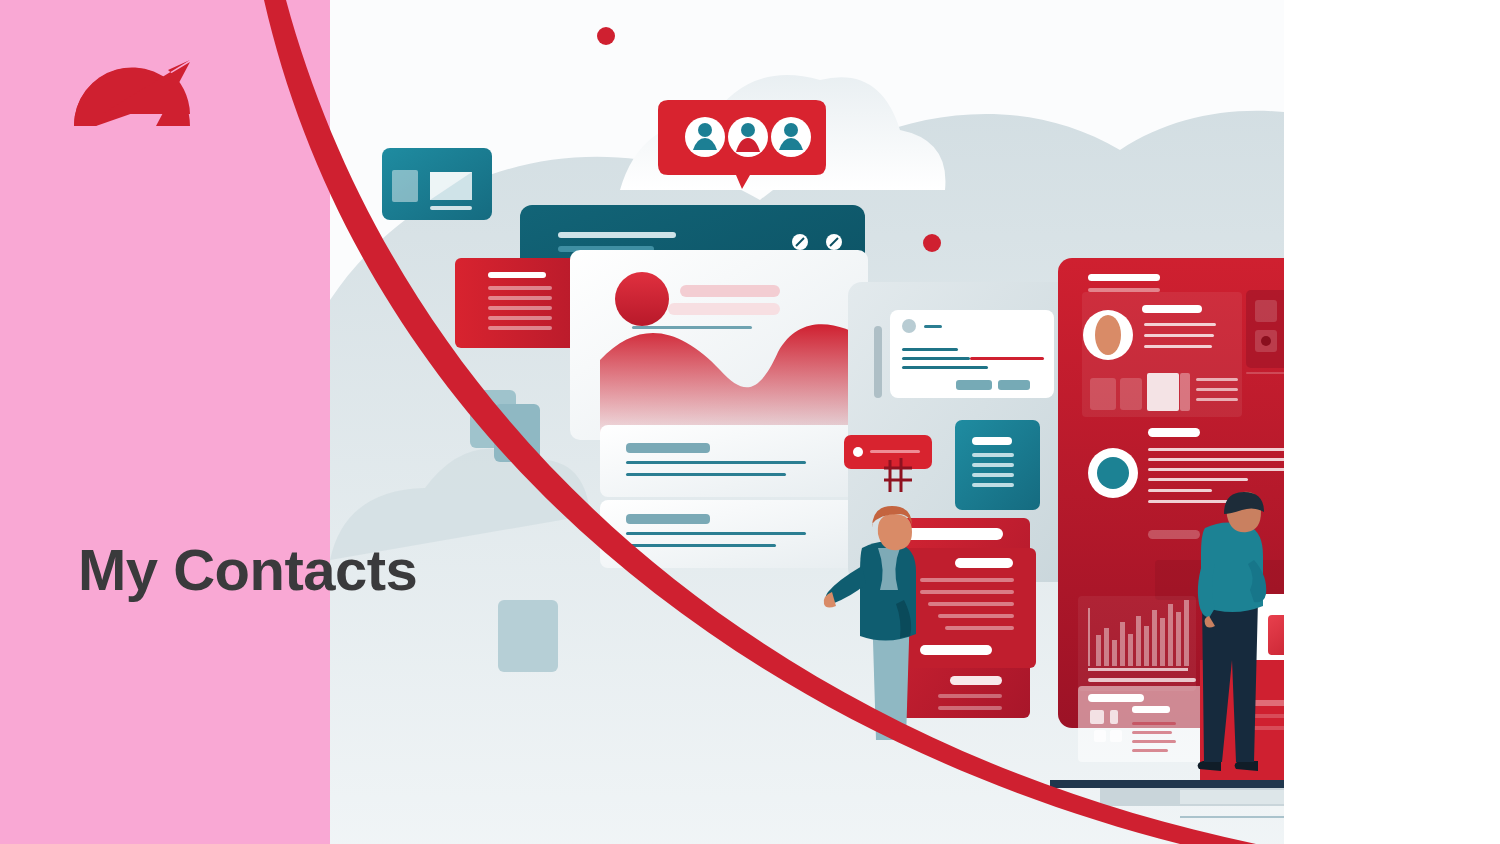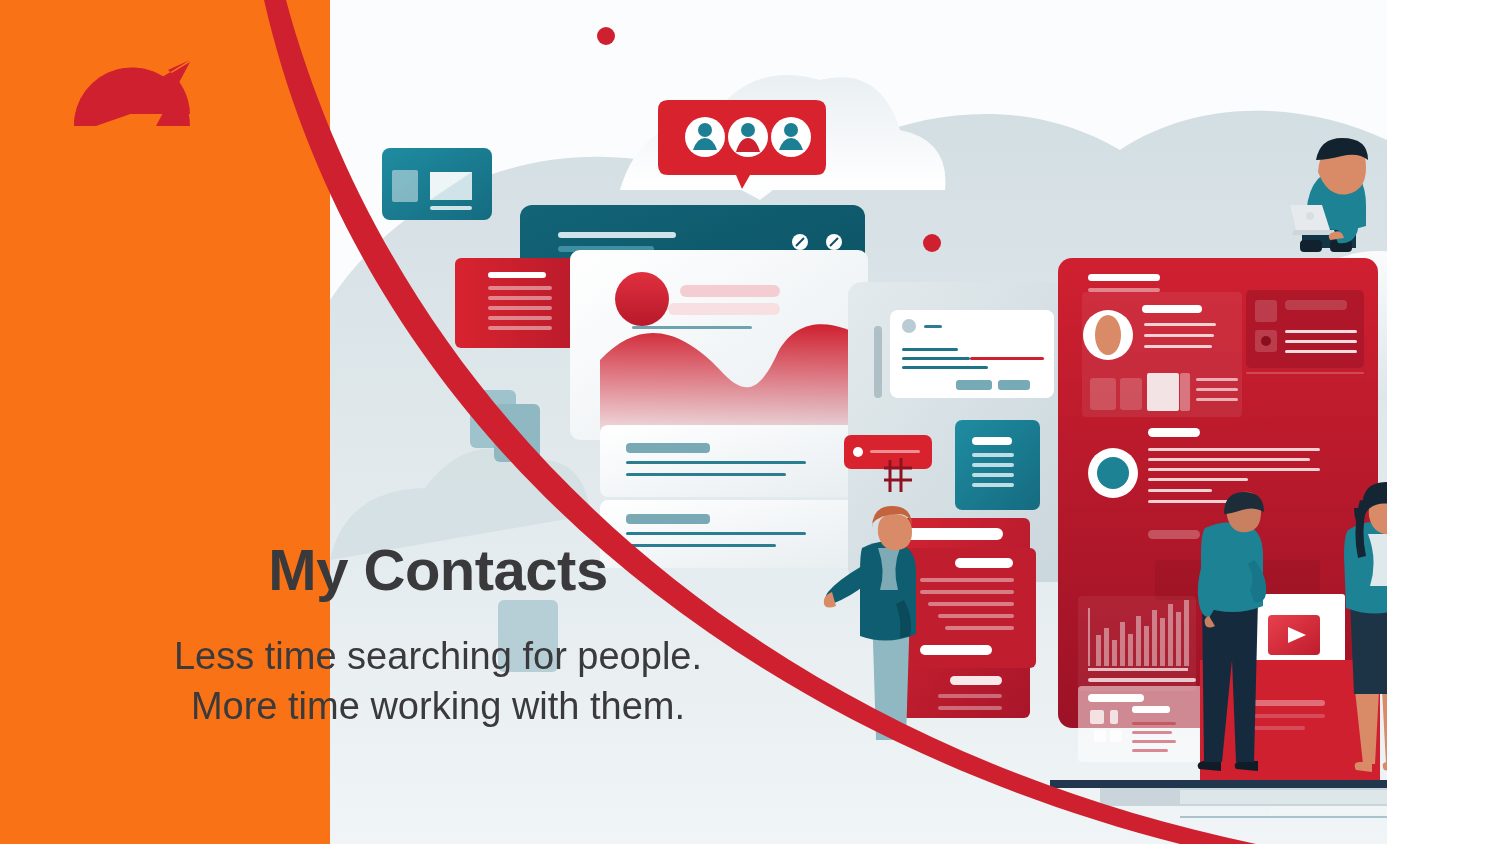--- a/index.html
+++ b/index.html
@@ -1,17 +1,17 @@
 <!DOCTYPE html>
 <html><head>
 <meta charset="utf-8">
 <style>
   html,body{margin:0;padding:0;background:#fff;}
   body{width:1500px;height:844px;overflow:hidden;font-family:"Liberation Sans",sans-serif;}
-  .stage{position:relative;width:1387px;height:844px;background:#f97316;overflow:hidden;text-align:center;}
+  .stage{position:relative;width:1284px;height:844px;background:#f9a8d4;overflow:hidden;}
   .art{position:absolute;inset:0;}
   .art svg{display:block;width:1500px;height:844px;}
   .copy{position:absolute;left:78px;top:540px;width:720px;z-index:40;}
   .logo{position:absolute;left:72px;top:58px;width:120px;height:80px;z-index:40;}
   .logo svg{display:block;}
   .title{font-size:58px;font-weight:bold;color:#3a3a3c;letter-spacing:-0.5px;margin:0 0 30px 0;line-height:1.05;}
   .sub{font-size:38px;color:#3a3a3c;line-height:1.32;margin:0;font-weight:400;}
   .sub span{display:block;}
 </style>
 </head>
@@ -427,19 +427,15 @@
         <path d="M2 68 A58 58 0 0 1 118 68 L84 68 L118 4 L36 53 L60 53 A36 36 0 0 0 24 68 Z" fill="#cf2030"></path>
         <path d="M2 68 A58 58 0 0 1 110 38 L24 68 Z" fill="#cf2030"></path>
         <path d="M118 2 L30 56 L118 56 A58 58 0 0 0 96 12 Z" fill="#cf2030"></path>
         <path d="M112 8 L34 54 L108 54 A54 54 0 0 0 92 16 Z" fill="#ffffff" opacity="0"></path>
       </g>
     </svg>
   </div>
 
   <div class="copy">
     <h1 class="title">My Contacts</h1>
-    <p class="sub">
-      <span>Less time searching for people.</span>
-      <span>More time working with them.</span>
-    </p>
   </div>
 
 </div>
 
 </body></html>

